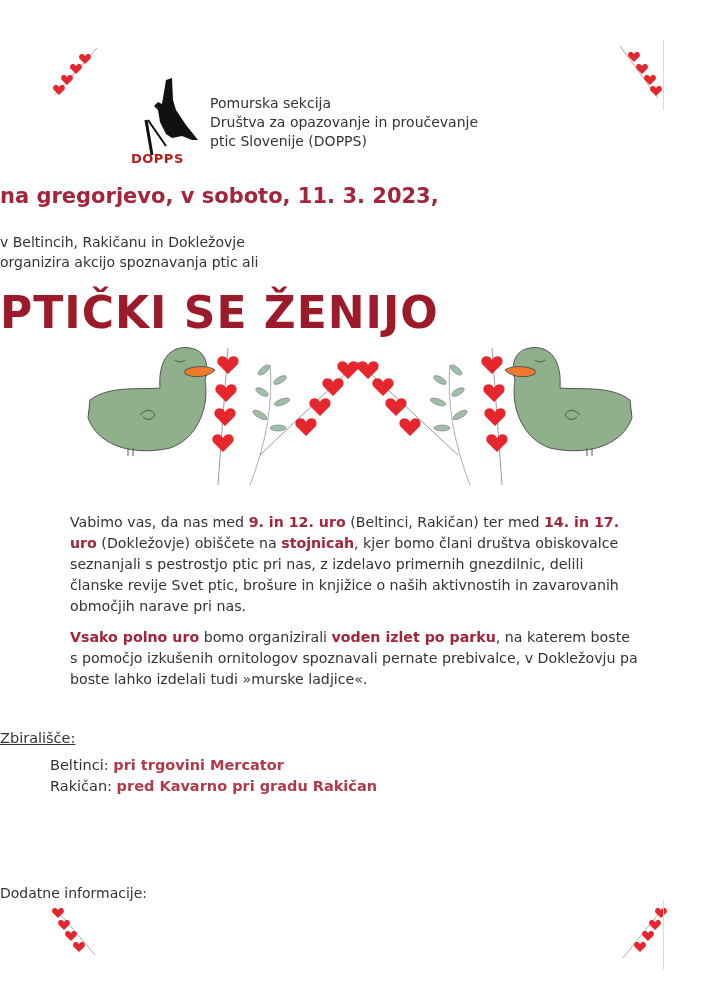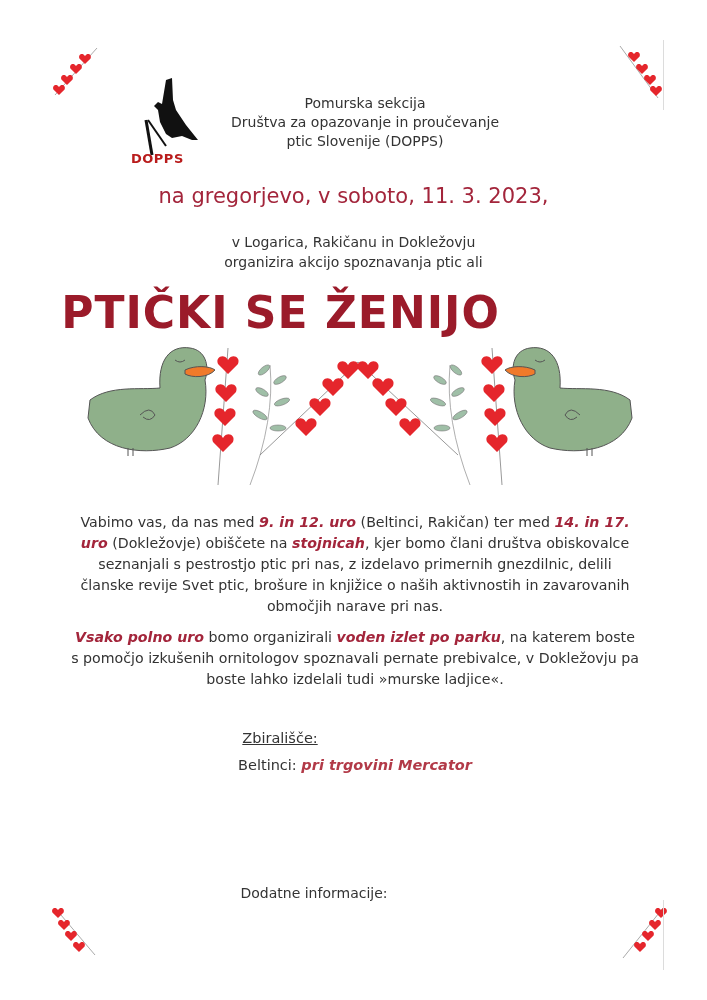--- a/index.html
+++ b/index.html
@@ -1,36 +1,36 @@
 <!DOCTYPE html>
 <html><head>
 <meta charset="utf-8">
 <style>
   html, body { margin:0; padding:0; }
   body { width:707px; height:1000px; background:#ffffff; position:relative; overflow:hidden;
          font-family:"DejaVu Sans", sans-serif; color:#333333; }
   .abs { position:absolute; }
-  .center { text-align:center; }
+  .center { }
   .red { color:#a3253b; }
   .dred { color:#9b1b2a; }
   .soft-red { color:#b23a48; }
 
   .header-org { left:210px; top:94px; width:310px; font-size:14px; line-height:19px; }
   .logo { left:140px; top:70px; width:62px; height:96px; }
   .logo-text { left:131px; top:151px; font-size:13px; font-weight:bold; letter-spacing:0.5px; color:#b91c1c; font-family:"DejaVu Sans", sans-serif; }
 
-  .date-line { left:0; width:707px; top:184px; font-size:21px; font-weight:normal; }
+  .date-line { left:0; width:707px; top:184px; font-size:21px; font-weight:bold; }
   .intro { left:0; width:707px; top:232px; font-size:14px; line-height:20px; }
   .title { left:0; width:561px; top:287px; font-size:44px; letter-spacing:1px; font-family:"DejaVu Sans", sans-serif; font-weight:bold; }
 
   .illustration { left:80px; top:340px; width:560px; height:145px; }
 
   .para1 { left:70px; width:570px; top:512px; font-size:14.2px; line-height:21px; }
   .para2 { left:70px; width:570px; top:627px; font-size:14.2px; line-height:21px; }
-  .b { font-weight:bold;font-style:italic; }
+  .b { font-weight:bold; }
 
   .meet-title { left:0; width:560px; top:730px; font-size:14.5px; text-decoration:underline; }
   .meet { left:50px; width:610px; top:755px; font-size:14.5px; line-height:21px; }
   .contact { left:0; width:628px; top:883px; font-size:14px; line-height:20px; }
 
   .corner { width:70px; height:70px; }
   .vline { width:1px; background:#dcdcdc; }
 </style>
 </head>
 <body>
@@ -83,21 +83,21 @@
 
 <div class="abs header-org center">
   <div>Pomurska sekcija</div>
   <div>Društva za opazovanje in proučevanje</div>
   <div>ptic Slovenije (DOPPS)</div>
 </div>
 
 <div class="abs date-line center red">na gregorjevo, v soboto, 11. 3. 2023,</div>
 
 <div class="abs intro center">
-  <div>v Logarica, Rakičanu in Dokležovju</div>
+  <div>v Beltincih, Rakičanu in Dokležovje</div>
   <div>organizira akcijo spoznavanja ptic ali</div>
 </div>
 
 <div class="abs title center dred">PTIČKI SE ŽENIJO</div>
 
 <svg class="abs illustration" viewBox="0 0 560 145">
   <g>
     <path d="M10 60 C30 45 60 50 80 48 C78 20 90 5 110 8 C125 10 130 25 125 40 C130 70 115 100 90 108 C60 115 20 110 8 78 Z" fill="#8fb08a" stroke="#555" stroke-width="1"></path>
     <path d="M105 30 C115 25 130 26 135 30 C128 38 112 38 105 34 Z" fill="#f07a2a" stroke="#555" stroke-width="1"></path>
     <path d="M95 20 q5 4 10 0" stroke="#555" fill="none"></path>
@@ -161,17 +161,20 @@
 
 <div class="abs para2 center">
   <span class="red b">Vsako polno uro</span><span> bomo organizirali </span><span class="red b">voden izlet po parku</span><span>, na katerem boste s pomočjo izkušenih ornitologov spoznavali pernate prebivalce, v Dokležovju pa boste lahko izdelali tudi »murske ladjice«.</span>
 </div>
 
 <div class="abs meet-title center">Zbirališče:</div>
 <div class="abs meet center">
   <div>
     <span>Beltinci: </span><span class="soft-red b">pri trgovini Mercator</span>
   </div>
+  <div>
+    <span>Rakičan: </span><span class="soft-red b">pred Kavarno pri gradu Rakičan</span>
+  </div>
 </div>
 
 <div class="abs contact center">
   <div>Dodatne informacije:</div>
 </div>
 
 </body></html>

